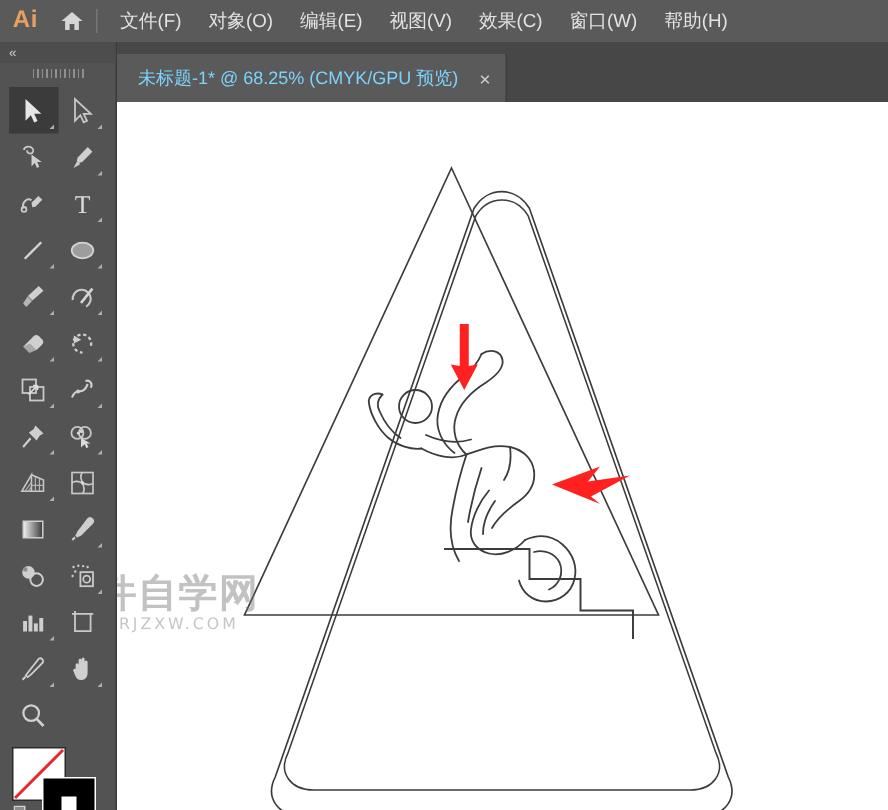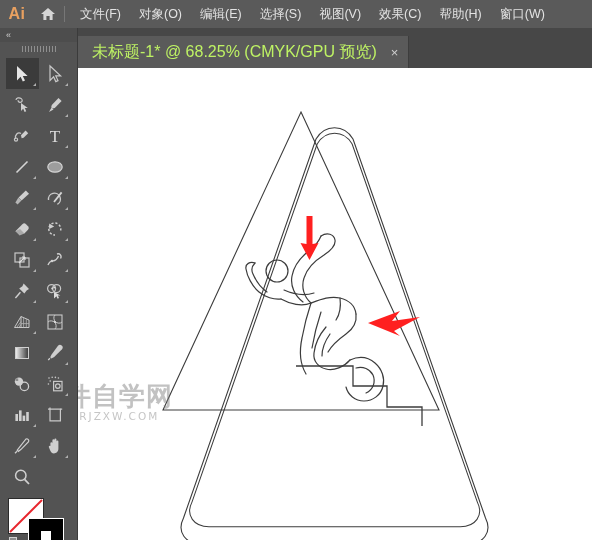--- a/index.html
+++ b/index.html
@@ -80,22 +80,22 @@
     left: 0px; top: 8px;
     height: 32px;
     background: #5a5a5a;
     display: flex;
     align-items: center;
     padding: 0 10px 0 14px;
     box-sizing: border-box;
     border-right: 1px solid #3d3d3d;
   }
   .doc-tab-title {
-    color: #bef264;
-    font-size: 16px;
+    color: #7dd3fc;
+    font-size: 12px;
     white-space: nowrap;
   }
   .tab-close {
     color: #cfcfcf;
     font-size: 13px;
     margin-left: 14px;
     line-height: 1;
     cursor: pointer;
   }
 
@@ -244,25 +244,24 @@
     <div class="home-btn">
       <svg width="16" height="16" viewBox="0 0 16 16" aria-hidden="true">
         <path d="M8 2 L15 8 L12.6 8 L12.6 14 L9.6 14 L9.6 10 L6.4 10 L6.4 14 L3.4 14 L3.4 8 L1 8 Z" fill="#d6d6d6"></path>
       </svg>
     </div>
     <div class="menu-sep"></div>
     <div class="menu-items">
       <div class="menu-item">文件(F)</div>
       <div class="menu-item">对象(O)</div>
       <div class="menu-item">编辑(E)</div>
-      <div class="menu-item">选择(S)</div>
       <div class="menu-item">视图(V)</div>
       <div class="menu-item">效果(C)</div>
+      <div class="menu-item">窗口(W)</div>
       <div class="menu-item">帮助(H)</div>
-      <div class="menu-item">窗口(W)</div>
     </div>
   </div>
 
   <div class="tabbar">
     <div class="doc-tab">
       <span class="doc-tab-title">未标题-1* @ 68.25% (CMYK/GPU 预览)</span>
       <span class="tab-close">×</span>
     </div>
   </div>
 

